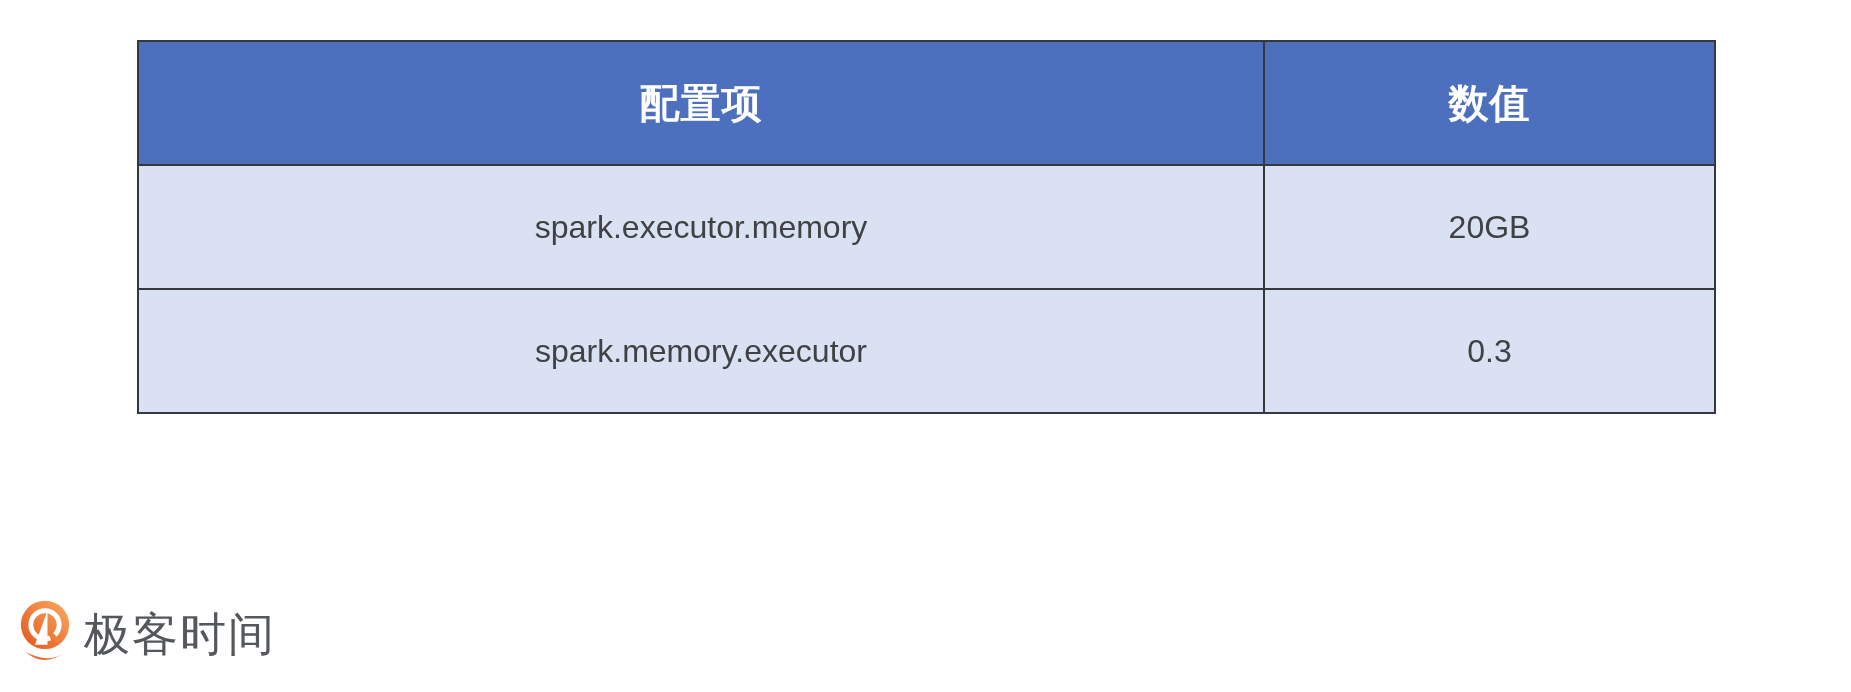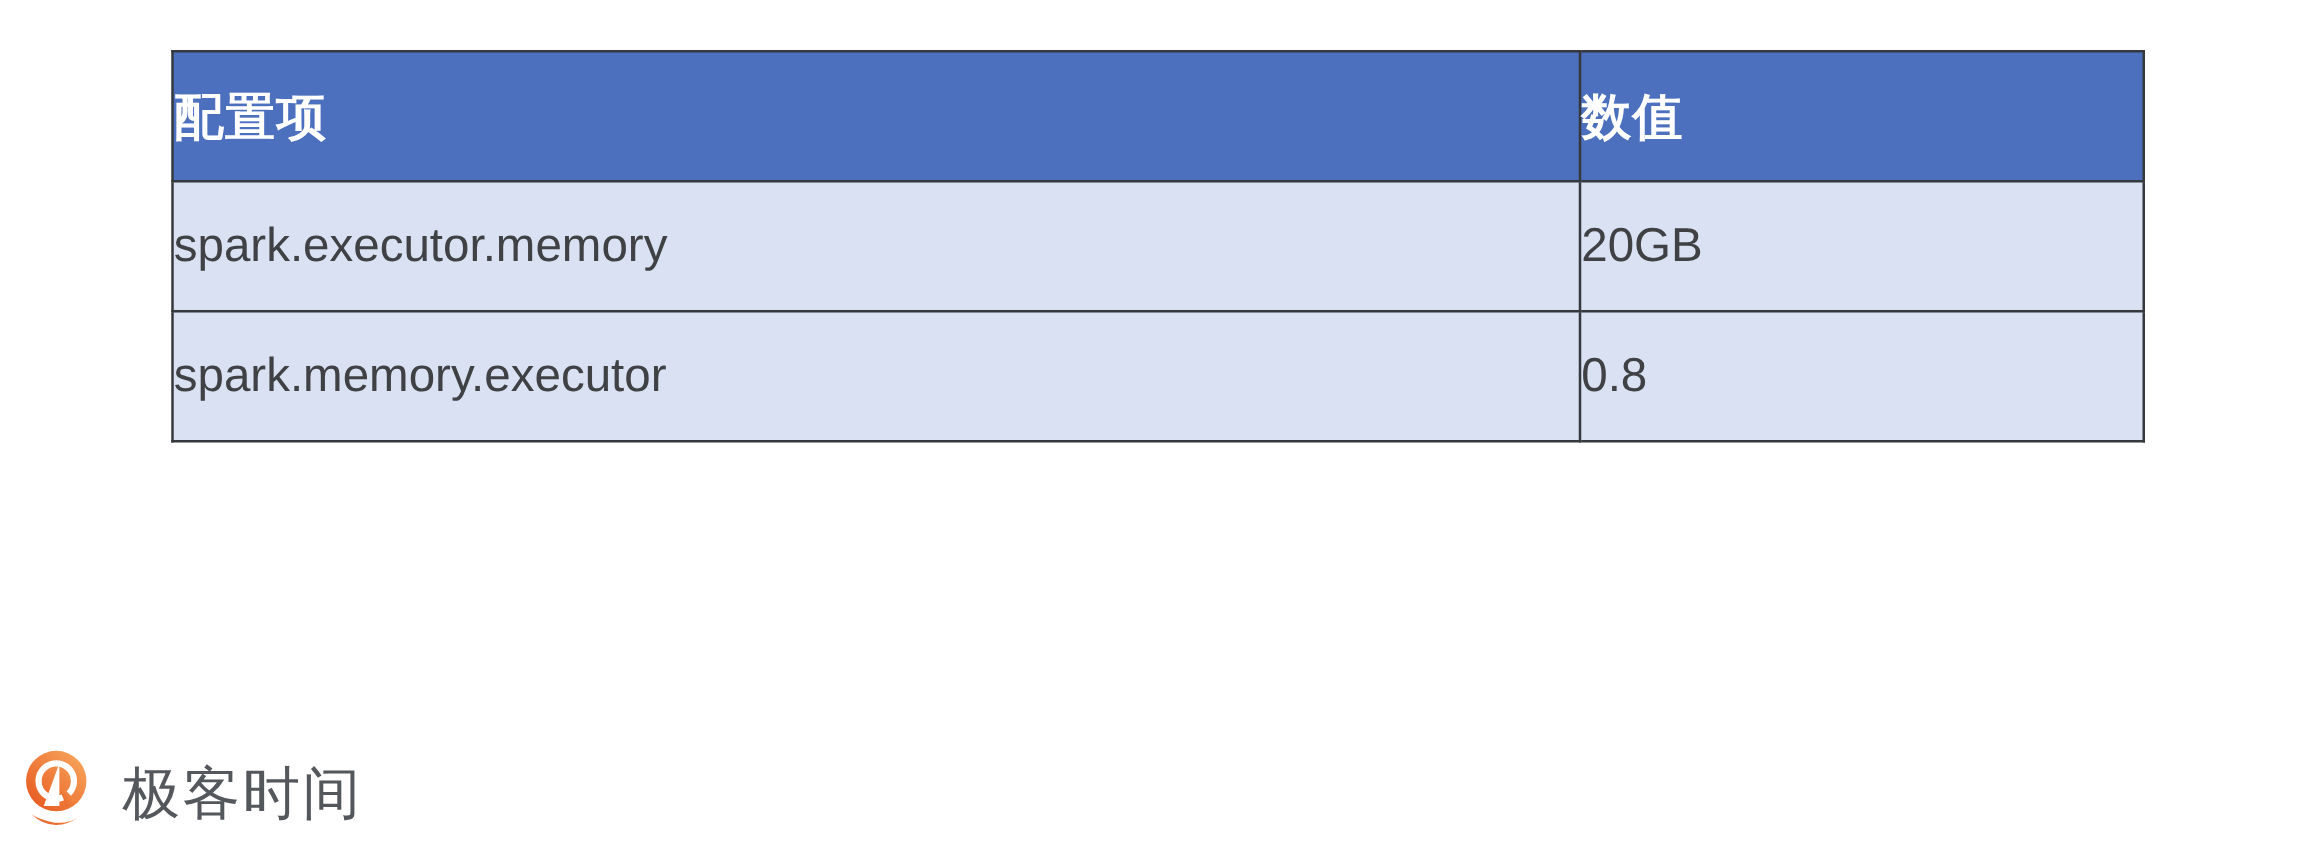--- a/index.html
+++ b/index.html
@@ -26,46 +26,46 @@
     position:absolute;
     left:137px;
     top:40px;
     width:1577px;
     border-collapse:collapse;
     table-layout:fixed;
   }
   .config-table th,
   .config-table td{
     border:2px solid var(--border-color);
-    height:104px;
-    text-align:left;
+    height:124px;
+    text-align:center;
     vertical-align:middle;
   }
   .config-table th{
     background:var(--header-bg);
     color:var(--header-text);
     font-size:40px;
     font-weight:bold;
     letter-spacing:1px;
   }
   .config-table td{
     background:var(--row-bg);
     color:var(--cell-text);
-    font-size:38px;
+    font-size:32px;
     font-weight:400;
   }
   .col-config{width:1126px;}
   .col-value{width:451px;}
   .logo{
     position:absolute;
     left:20px;
     top:598px;
     display:flex;
     align-items:center;
-    gap:28px;
+    gap:14px;
   }
   .logo-icon{display:block;}
   .logo-text{
     font-size:46px;
     font-weight:500;
     color:var(--logo-text-color);
     letter-spacing:2px;
     line-height:1;
   }
 </style>
@@ -85,21 +85,21 @@
         <th>数值</th>
       </tr>
     </thead>
     <tbody>
       <tr>
         <td>spark.executor.memory</td>
         <td>20GB</td>
       </tr>
       <tr>
         <td>spark.memory.executor</td>
-        <td>0.8</td>
+        <td>0.3</td>
       </tr>
     </tbody>
   </table>
 
   <div class="logo">
     <svg class="logo-icon" width="50" height="72" viewBox="0 0 60 86" aria-hidden="true">
       <defs>
         <linearGradient id="gk-orange" x1="0" y1="1" x2="1" y2="0">
           <stop offset="0" stop-color="#E5531B"></stop>
           <stop offset="1" stop-color="#F9AC61"></stop>

